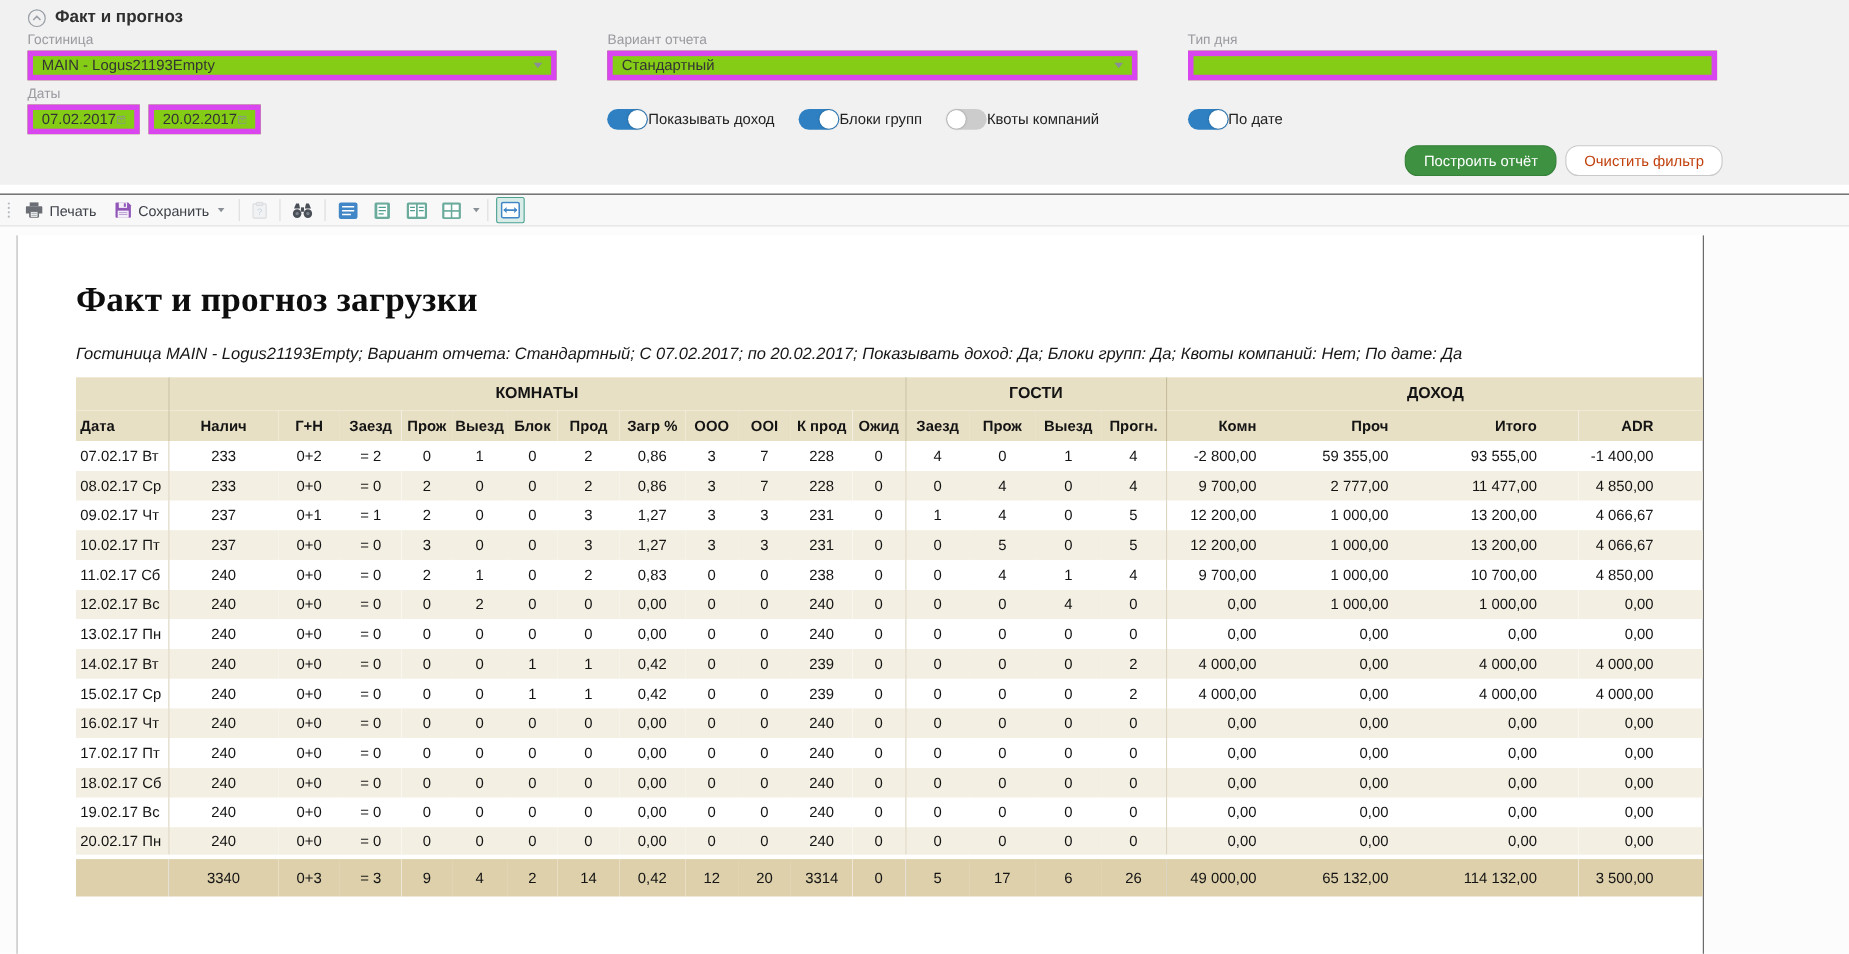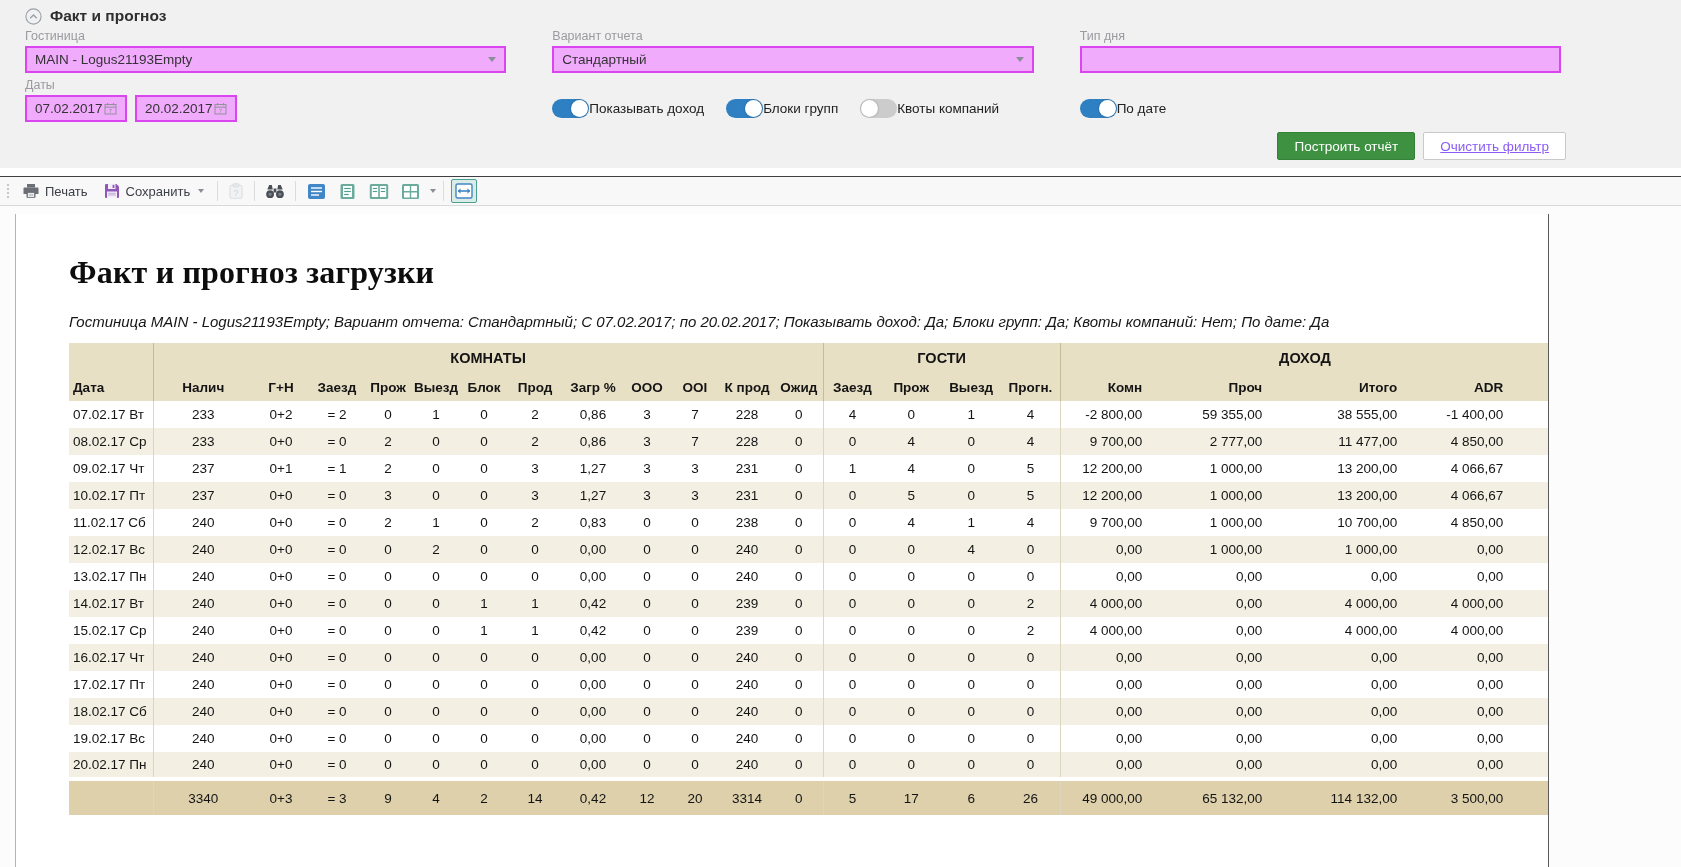--- a/index.html
+++ b/index.html
@@ -5,39 +5,39 @@
   *{margin:0;padding:0;box-sizing:border-box;}
   html,body{width:1681px;height:867px;overflow:hidden;}
   body{font-family:"Liberation Sans",sans-serif;background:#fff;}
 
   
   .filter-panel{background:#f1f1f2;padding:5px 0 8px;}
   .panel-head{display:flex;align-items:center;gap:8px;padding:3px 25px 5px;height:24px;}
   .panel-title{font-weight:bold;font-size:15.5px;color:#2f2f2f;}
   .fgrid{display:grid;grid-template-columns:1fr 1fr 1fr;column-gap:12px;margin:0 120px 0 25px;align-items:end;gap:46px;}
   .field .flabel{font-size:12.5px;color:#9a9aa0;margin-bottom:3px;height:14px;}
-  .selectbox,.inputbox{height:27px;background:#f0abfc;border:2px solid #d946ef;display:flex;align-items:center;padding:0 8px;font-size:13.5px;color:#333;}
+  .selectbox,.inputbox{height:27px;background:#84cc16;border:5px solid #d946ef;display:flex;align-items:center;padding:0 8px;font-size:13.5px;color:#333;}
   .selectbox{justify-content:space-between;cursor:pointer;}
   .caret{width:0;height:0;border-left:4px solid transparent;border-right:4px solid transparent;border-top:5px solid #8a8f96;}
   .row2{margin-top:5px;}
   .dates{display:flex;gap:8px;}
   .datebox{width:102px;justify-content:space-between;cursor:pointer;}
   .togglebar{display:flex;align-items:center;gap:22px;height:27px;}
   .toggle{display:flex;align-items:center;cursor:pointer;}
   .pill{width:37px;height:19px;border-radius:10px;position:relative;flex:0 0 auto;}
   .toggle.on  .pill{background:#2e80c2;}
   .toggle.off .pill{background:#cccccc;}
   .knob{position:absolute;top:1px;width:17px;height:17px;border-radius:50%;background:#fff;box-shadow:0 0 2px rgba(0,0,0,.35);}
   .toggle.on  .knob{right:1px;}
   .toggle.off .knob{left:1px;}
   .tlabel{font-size:13.5px;color:#222;margin-left:0;white-space:nowrap;}
   .btnrow{display:flex;justify-content:flex-end;gap:8px;margin:10px 115px 0 25px;}
-  .btn{height:28px;padding:0 16px;font-size:13.5px;display:flex;align-items:center;border-radius:2px;cursor:pointer;white-space:nowrap;}
+  .btn{height:28px;padding:0 16px;font-size:13.5px;display:flex;align-items:center;border-radius:12px;cursor:pointer;white-space:nowrap;}
   .btn.green{background:#3d9141;border:1px solid #36813a;color:#fff;}
-  .btn.white{background:#fff;border:1px solid #c9c9c9;color:#8b5cf6;text-decoration:underline;}
+  .btn.white{background:#fff;border:1px solid #c9c9c9;color:#c2410c;}
   .whitegap{height:8px;background:#ffffff;}
 
   
   .toolbar{height:30px;background:#f8f8f8;border-top:1px solid #404040;border-bottom:1px solid #d9d9d9;display:flex;align-items:center;gap:4px;padding:0 6px;}
   .draghandle{display:flex;flex-direction:column;gap:2px;margin:0 4px 0 1px;}
   .draghandle i{width:2px;height:2px;background:#b4b8bd;border-radius:50%;}
   .tbtn{display:flex;align-items:center;gap:6px;padding:3px 6px;border-radius:2px;font-size:13px;color:#3d4046;cursor:pointer;}
   .tbtn.icononly{padding:3px 4px;}
   .tbtn.disabled{opacity:.55;cursor:default;}
   .tsep{width:1px;height:20px;background:#dcdcdc;margin:0 3px;}
@@ -349,21 +349,21 @@
             <td class="c-num">3</td>
             <td class="c-num">7</td>
             <td class="c-num">228</td>
             <td class="c-num">0</td>
             <td class="c-num gb">4</td>
             <td class="c-num">0</td>
             <td class="c-num">1</td>
             <td class="c-num">4</td>
             <td class="c-money gb">-2 800,00</td>
             <td class="c-money">59 355,00</td>
-            <td class="c-money">38 555,00</td>
+            <td class="c-money">93 555,00</td>
             <td class="c-money c-adr">-1 400,00</td>
           </tr>
           <tr>
             <td class="c-date">08.02.17 Ср</td>
             <td class="c-num gb">233</td>
             <td class="c-num">0+0</td>
             <td class="c-num">= 0</td>
             <td class="c-num">2</td>
             <td class="c-num">0</td>
             <td class="c-num">0</td>

